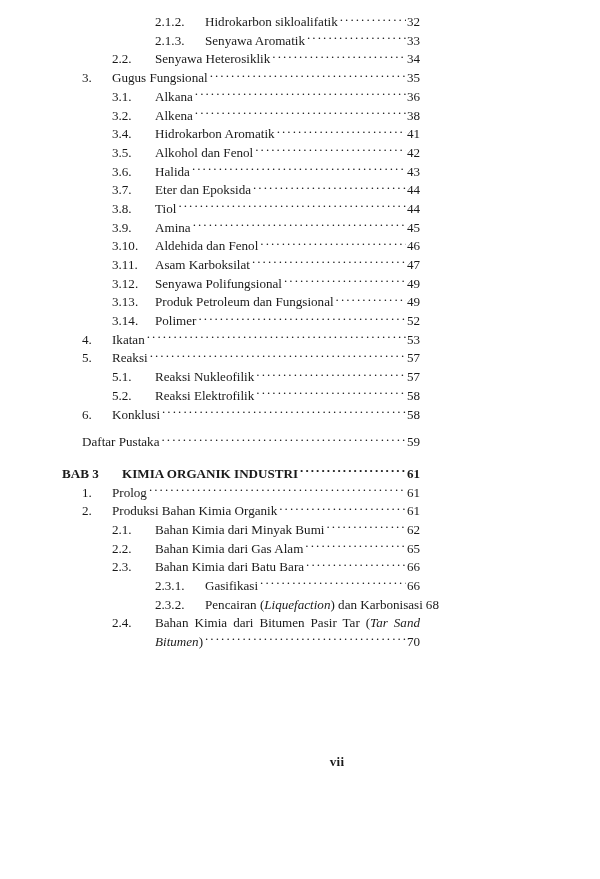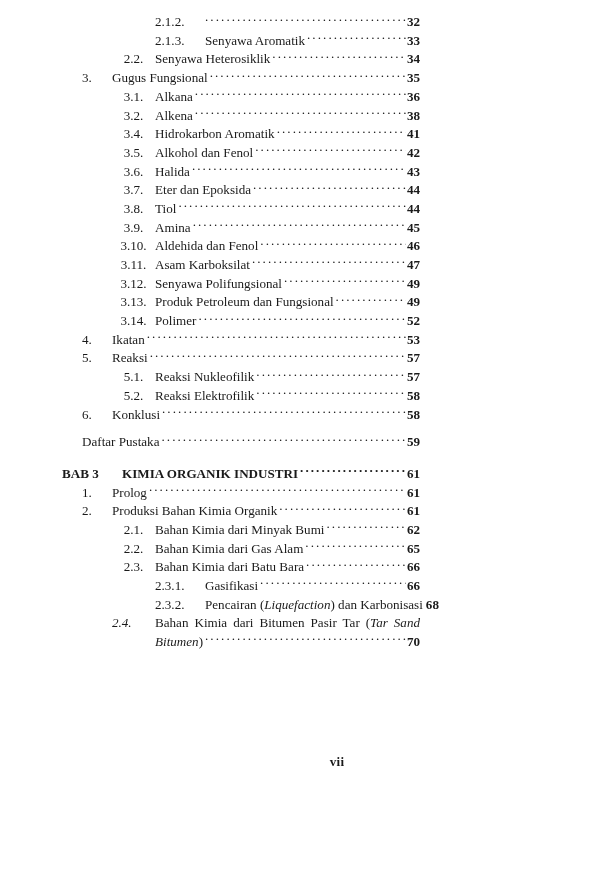--- a/index.html
+++ b/index.html
@@ -52,31 +52,30 @@
     left: 0;
     bottom: 0;
     white-space: nowrap;
     letter-spacing: -0.6px;
     font-size: 13.1px;
   }
   .page {
     flex: 0 0 auto;
     text-align: right;
     padding-left: 1px;
-    font-weight: bold;
   }
 
   
   
   .lvl1 { padding-left: 82px; padding-right: 88px; }
   .lvl1 .num { width: 30px; }
 
   
   .lvl2 { padding-left: 112px; padding-right: 88px; }
-  .lvl2 .num { width: 43px; text-align: center; }
+  .lvl2 .num { width: 43px; }
 
   
   .lvl3 { padding-left: 155px; padding-right: 88px; }
   .lvl3 .num { width: 50px; }
 
   
   .plain { padding-left: 82px; padding-right: 88px; }
   .plain .num { width: 0; }
 
   
@@ -95,21 +94,21 @@
   .wrap-entry {
     padding-left: 112px;
     padding-right: 88px;
     font-size: 13.1px;
     line-height: 18.6px;
   }
   .wrap-entry .line1 {
     display: flex;
     align-items: baseline;
   }
-  .wrap-entry .line1 .num { flex: 0 0 43px; font-style: italic; }
+  .wrap-entry .line1 .num { flex: 0 0 43px; }
   .wrap-entry .line1 .justified {
     flex: 1 1 auto;
     text-align: justify;
     text-align-last: justify;
     white-space: normal;
   }
   .wrap-entry .line2 {
     display: flex;
     align-items: baseline;
     padding-left: 43px;
@@ -138,20 +137,21 @@
 </head>
 <body>
 
 <div id="toc">
 
   <div class="gap-md"></div>
 
   <div id="entries-top">
       <div class="row lvl3">
         <span class="num">2.1.2.</span>
+        <span class="label">Hidrokarbon sikloalifatik</span>
         <span class="leader"></span>
         <span class="page">32</span>
       </div>
       <div class="row lvl3">
         <span class="num">2.1.3.</span>
         <span class="label">Senyawa Aromatik</span>
         <span class="leader"></span>
         <span class="page">33</span>
       </div>
       <div class="row lvl2">

